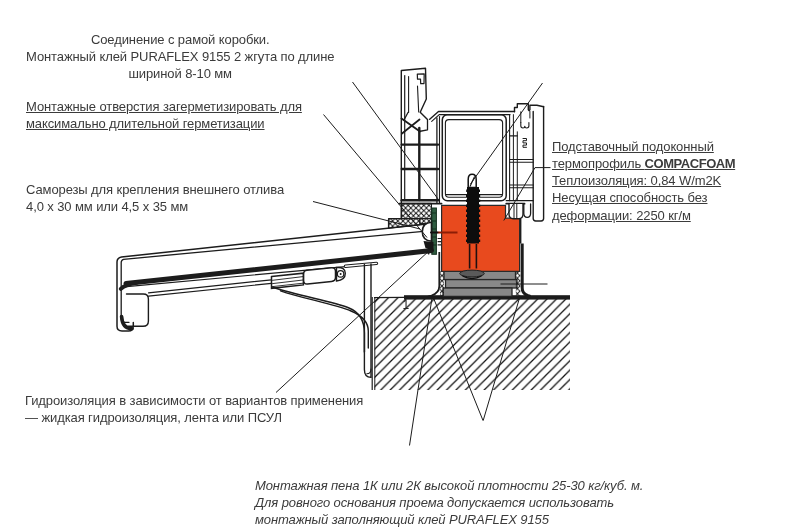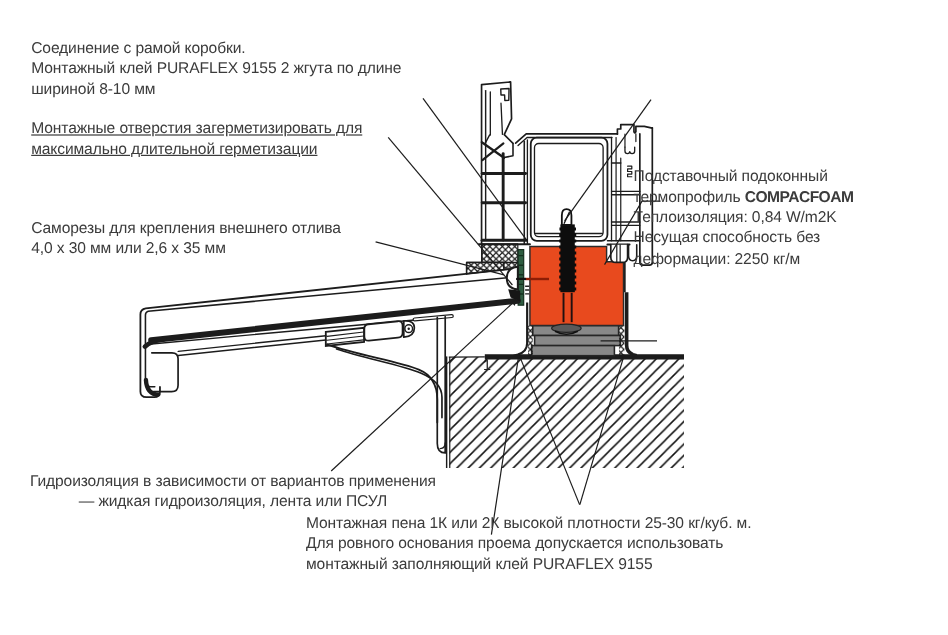--- a/index.html
+++ b/index.html
@@ -171,30 +171,30 @@
   <line x1="547.5" y1="284" x2="500.5" y2="284"></line>
   <line x1="276" y1="392.5" x2="430.5" y2="249.5"></line>
   <path d="M430.5,249.5 l-4.5,2.2 l3,3.2 z" fill="#1c1c1c" stroke="none"></path>
   <line x1="432" y1="298" x2="409.5" y2="445.5"></line>
   <line x1="433.5" y1="298" x2="483" y2="420.5"></line>
   <line x1="519.5" y1="298" x2="483.2" y2="420.5"></line>
 </g>
 <text x="402.5" y="308.5" font-family="Liberation Sans, sans-serif" font-size="12" fill="#222">1</text>
 </svg>
 
-<div class="t" style="left:26px;top:30.6px;">Соединение с рамой коробки.
+<div class="t" style="left:26px;top:30.6px;text-align:center;">Соединение с рамой коробки.
 Монтажный клей PURAFLEX 9155 2 жгута по длине
 шириной 8-10 мм</div>
 <div class="t" style="left:26px;top:97.6px;text-decoration:underline;">Монтажные отверстия загерметизировать для
 максимально длительной герметизации</div>
 <div class="t" style="left:26px;top:180.6px;">Саморезы для крепления внешнего отлива
-4,0 х 30 мм или 2,6 х 35 мм</div>
-<div class="t" style="left:528px;top:137.8px;">Подставочный подоконный
+4,0 х 30 мм или 4,5 х 35 мм</div>
+<div class="t" style="left:552px;top:137.8px;text-decoration:underline;">Подставочный подоконный
 термопрофиль <b>COMPACFOAM</b>
 Теплоизоляция: 0,84 W/m2K
 Несущая способность без
 деформации: 2250 кг/м</div>
-<div class="t" style="left:25px;top:392.1px;text-align:center;">Гидроизоляция в зависимости от вариантов применения
+<div class="t" style="left:25px;top:392.1px;">Гидроизоляция в зависимости от вариантов применения
 — жидкая гидроизоляция, лента или ПСУЛ</div>
-<div class="t" style="left:255px;top:427px;">Монтажная пена 1К или 2К высокой плотности 25-30 кг/куб. м.
+<div class="t" style="left:255px;top:477px;font-style:italic;">Монтажная пена 1К или 2К высокой плотности 25-30 кг/куб. м.
 Для ровного основания проема допускается использовать
 монтажный заполняющий клей PURAFLEX 9155</div>
 </div>
 
 </body></html>

